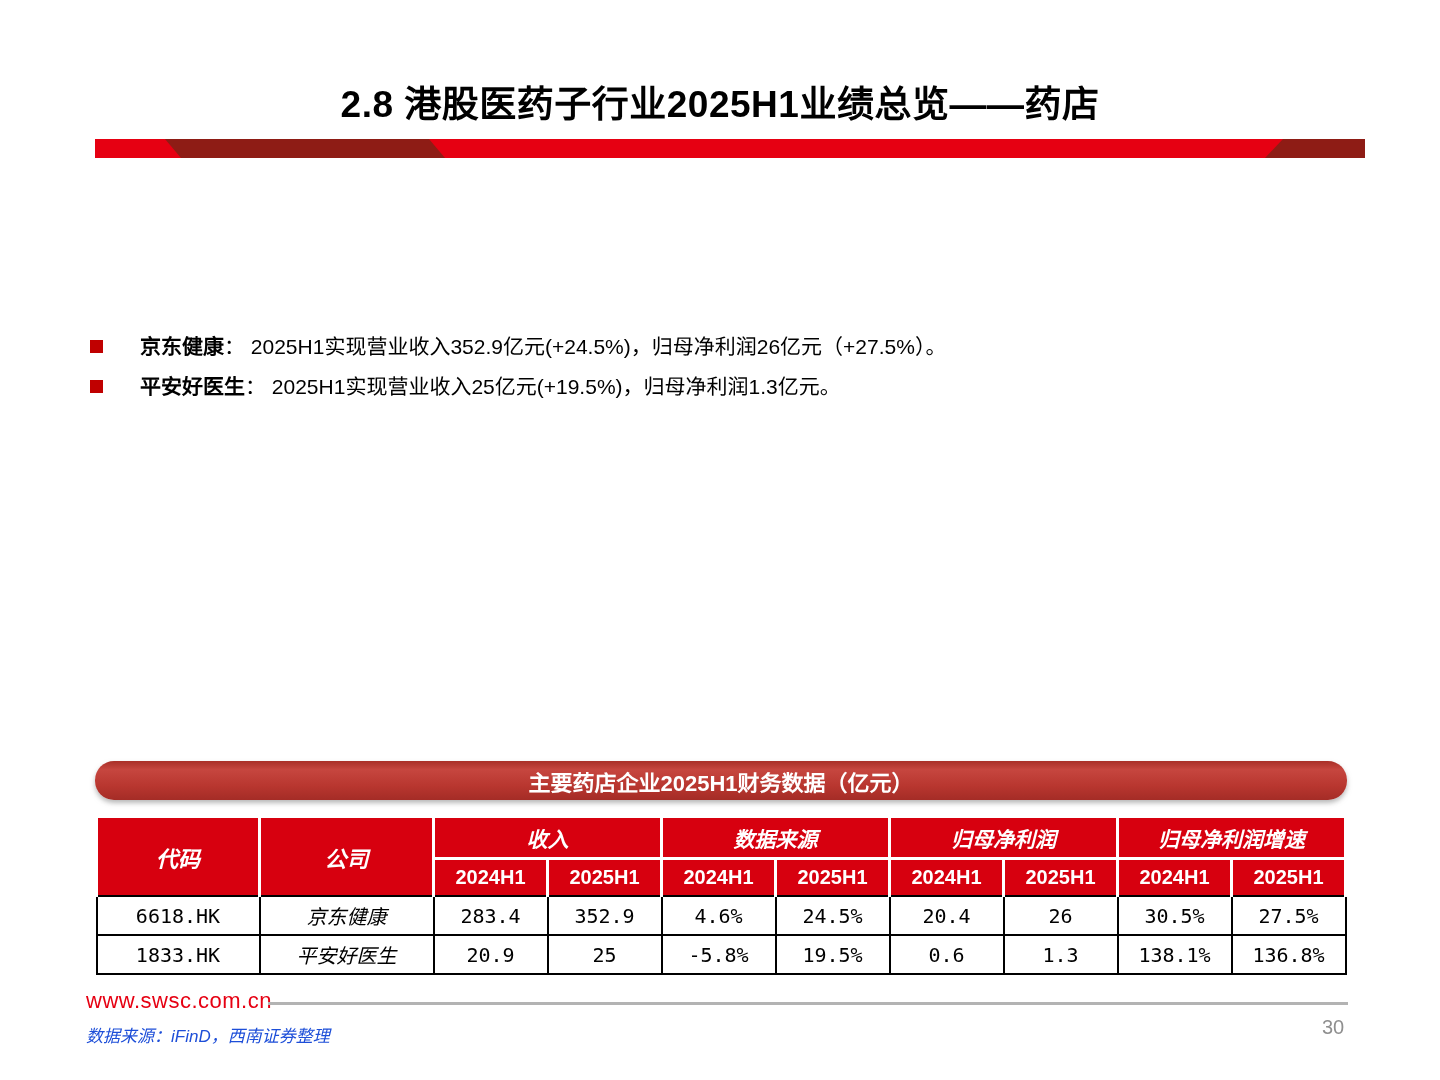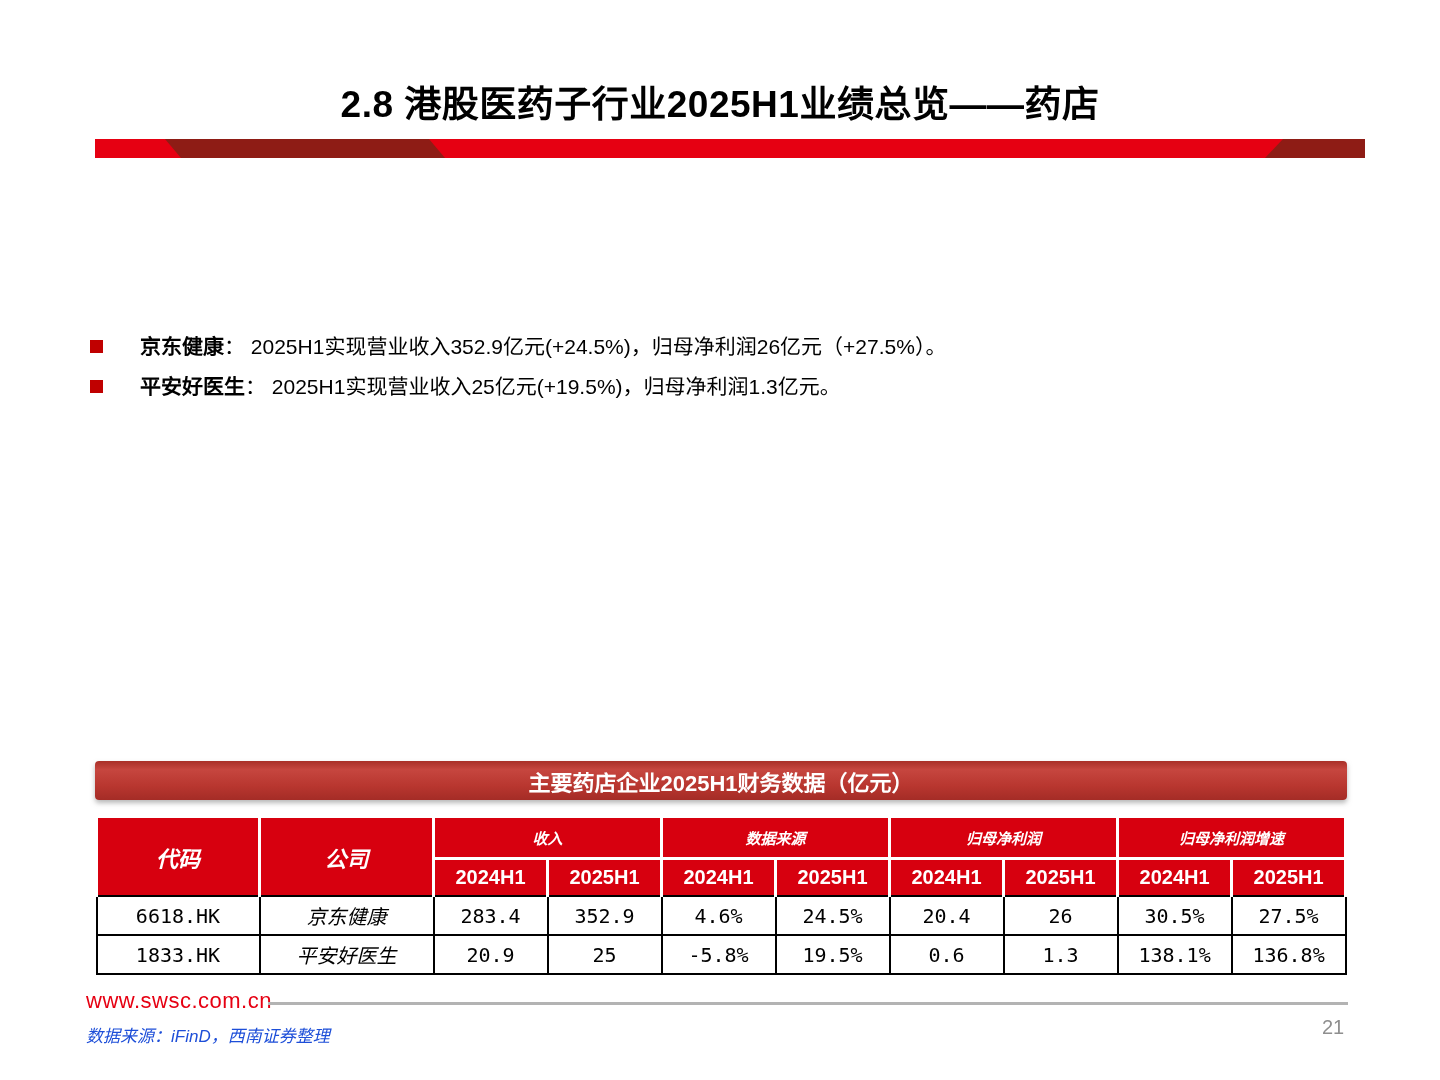--- a/index.html
+++ b/index.html
@@ -51,40 +51,40 @@
     text-align: justify;
   }
   .bullet .btext b { font-weight: 700; }
   .b1 { top: 230px; }
   .b2 { top: 333px; }
   .b3 { top: 373px; }
 
   
   .banner {
     position: absolute; left: 95px; top: 761px; width: 1252px; height: 39px;
-    border-radius: 4px;
+    border-radius: 19px;
     background: linear-gradient(180deg, #a93028 0%, #c6463f 22%, #b8362f 65%, #a42c26 100%);
     box-shadow: 0 3px 5px rgba(125,125,125,0.55);
     display: flex; align-items: center; justify-content: center;
     color: #ffffff; font-size: 22px; font-weight: 700;
   }
 
   
   .fin-table {
     position: absolute; left: 95px; top: 815px; width: 1250px;
     border-collapse: collapse; table-layout: fixed; text-align: center;
   }
   .fin-table th {
     background: #d7000f; color: #ffffff;
     border: 3px solid #ffffff; font-weight: 700; padding: 0;
   }
   .fin-table th.no-bottom { border-bottom: none; }
   .th-group {
     font-family: "DejaVu Serif", serif; font-style: italic;
-    font-size: 15px; height: 39px;
+    font-size: 21px; height: 39px;
   }
   .th-label {
     font-family: "DejaVu Serif", serif; font-style: italic;
     font-size: 22px;
   }
   .th-sub {
     font-family: "Liberation Sans", sans-serif; font-style: normal;
     font-size: 20px; height: 35px;
   }
   .fin-table td {
@@ -199,15 +199,15 @@
         <td class="td-num">1.3</td>
         <td class="td-num">138.1%</td>
         <td class="td-num">136.8%</td>
       </tr>
     </tbody>
   </table>
 
   <div class="footer-url">www.swsc.com.cn</div>
   <div class="footer-line"></div>
   <div class="footer-source">数据来源：iFinD，西南证券整理</div>
-  <div class="page-number">21</div>
+  <div class="page-number">30</div>
 
 </div>
 
 </body></html>

